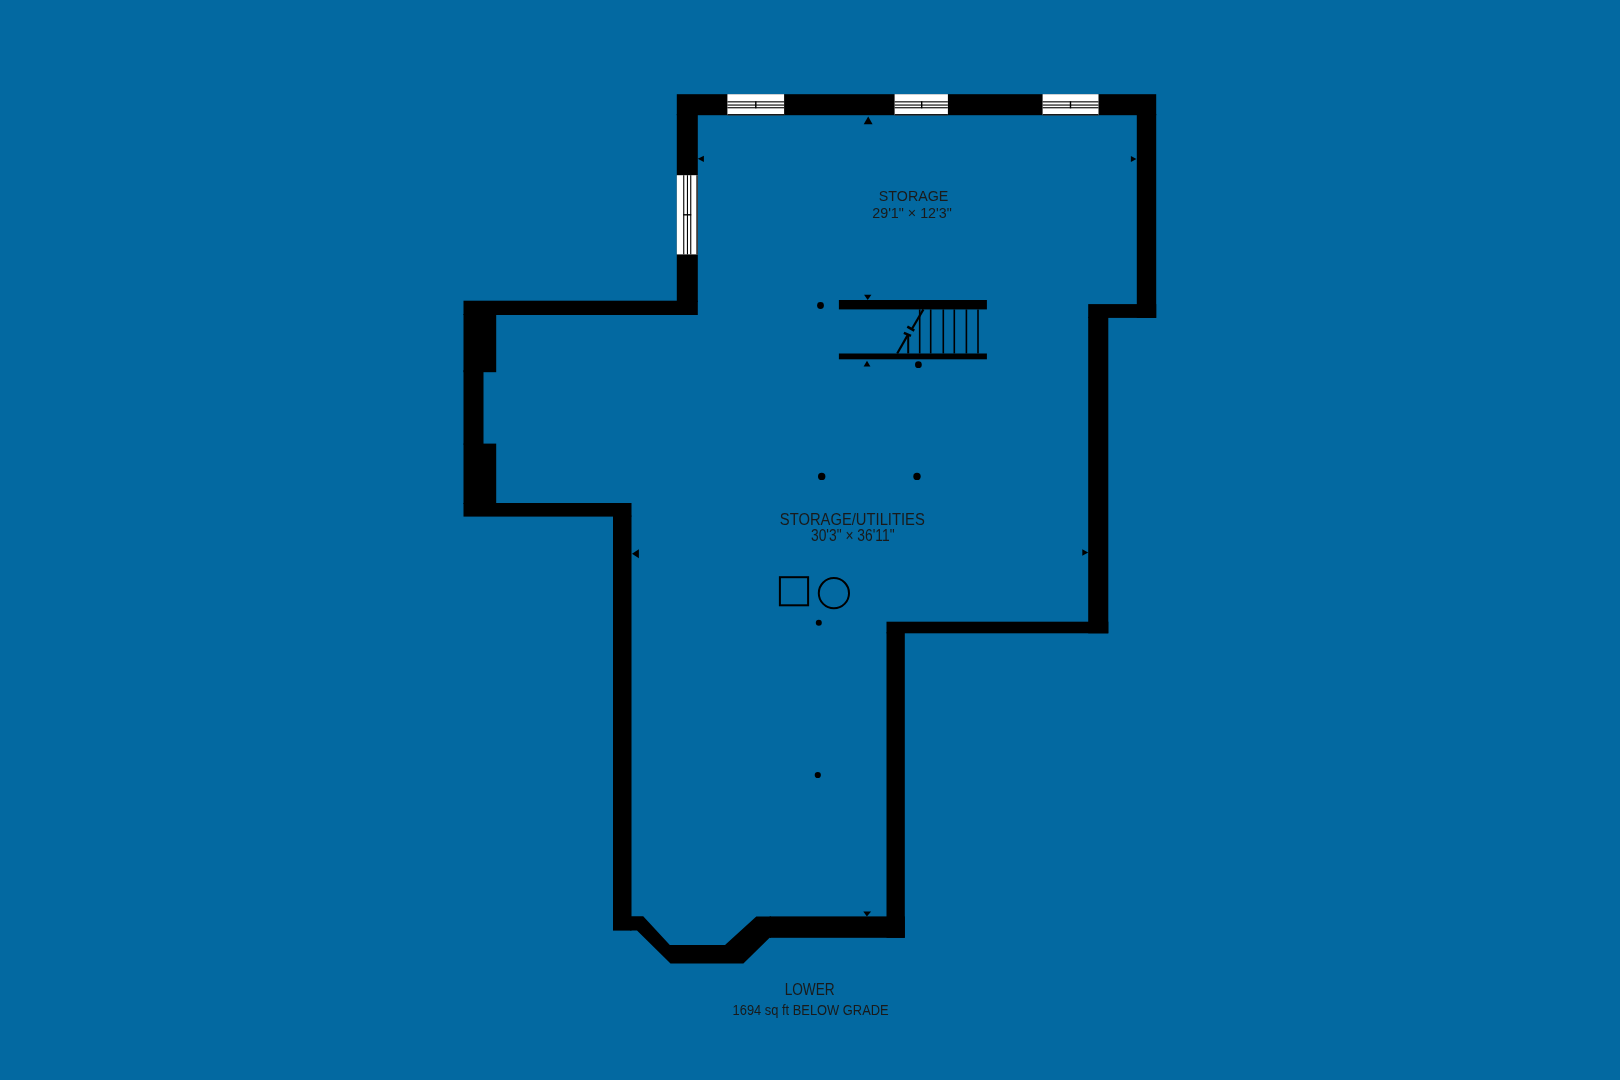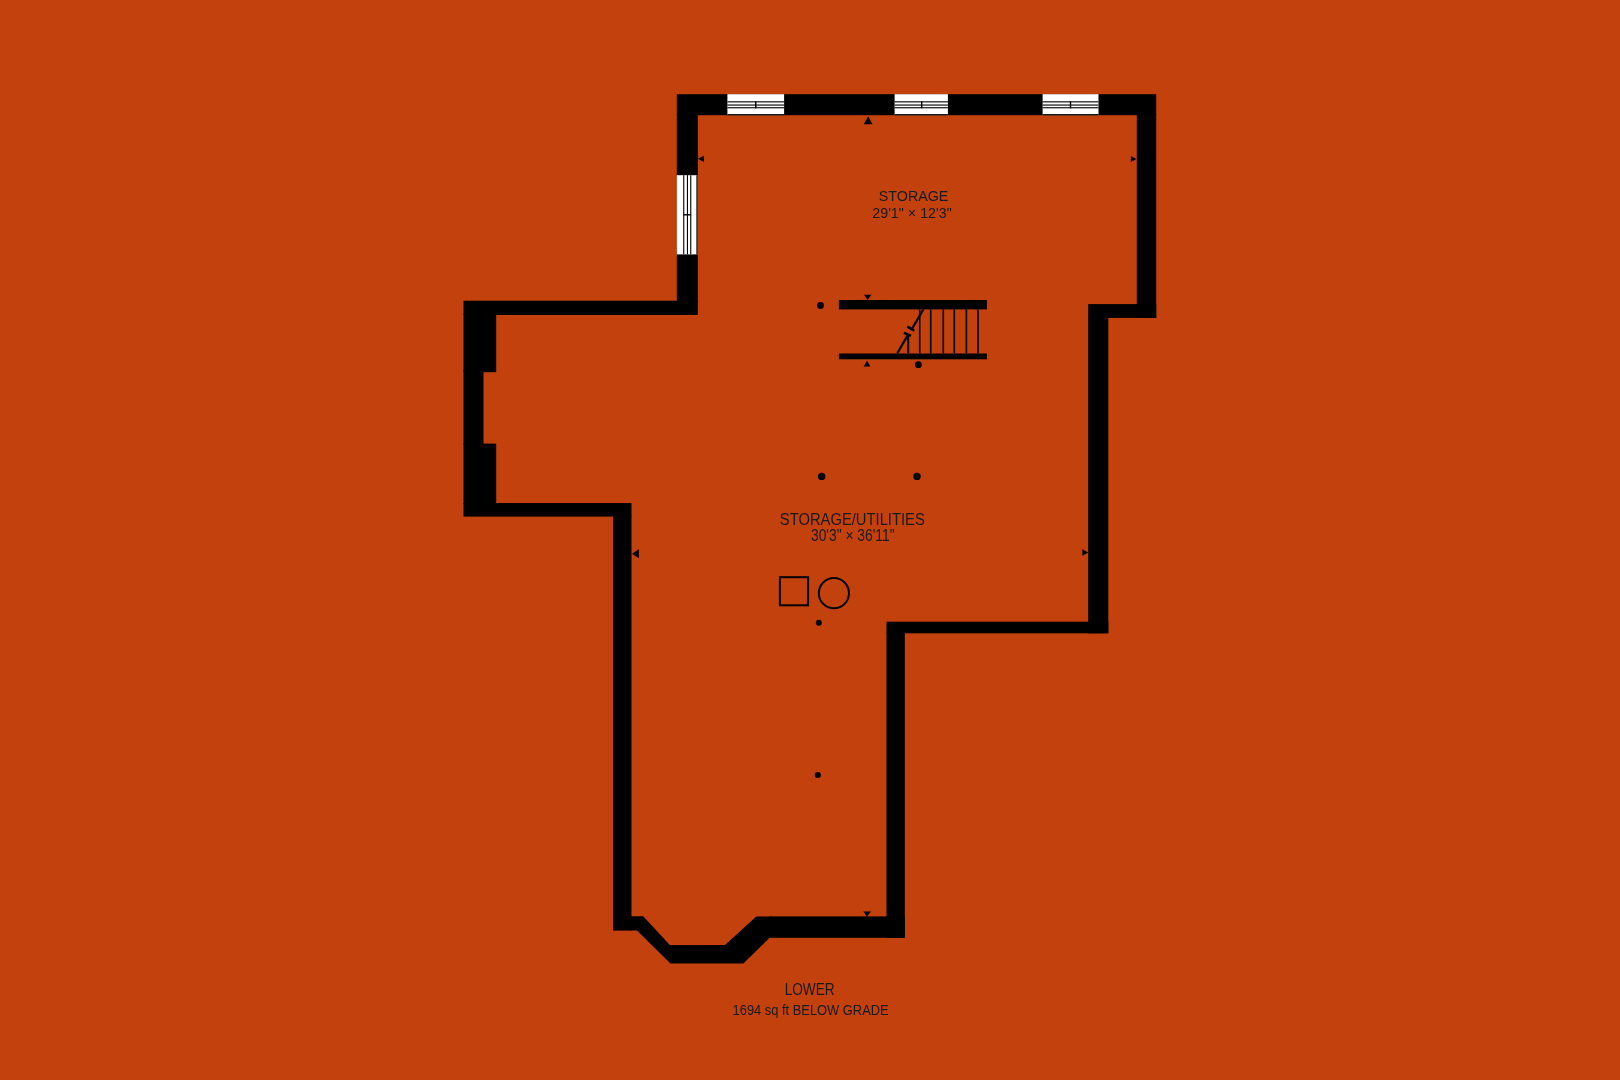--- a/index.html
+++ b/index.html
@@ -1,16 +1,16 @@
 <!DOCTYPE html>
 <html><head>
 <meta charset="utf-8">
 <style>
   html,body{margin:0;padding:0;background:#fff;}
-  .page{position:relative;width:1620px;height:1080px;background:#c2410c;overflow:hidden;}
+  .page{position:relative;width:1620px;height:1080px;background:#0369a1;overflow:hidden;}
   svg{position:absolute;left:0;top:0;}
   text{font-family:"Liberation Sans", sans-serif;fill:#1a1a1a;}
 </style>
 </head>
 <body>
 <div class="page">
 <svg width="1620" height="1080" viewBox="0 0 1620 1080">
 
   <rect x="676.8" y="94.2" width="479.4" height="21" fill="#000"></rect>
 

